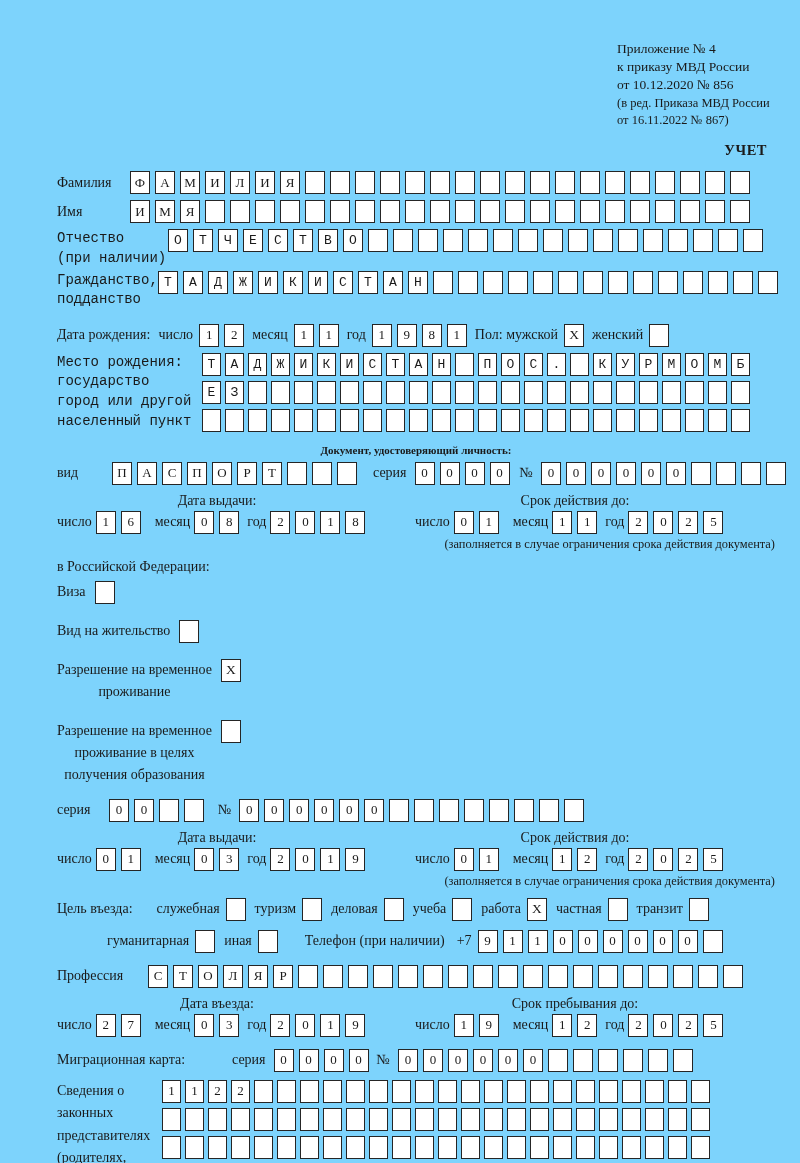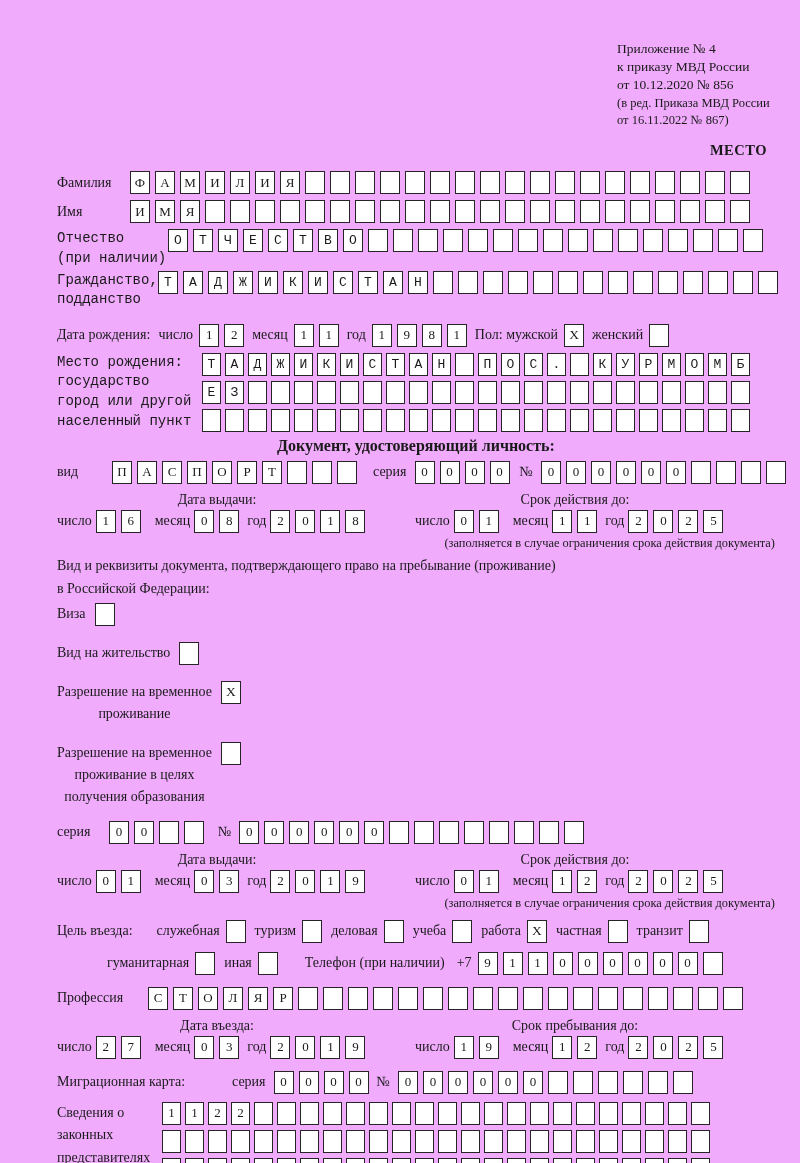--- a/index.html
+++ b/index.html
@@ -5,21 +5,21 @@
   * { box-sizing: border-box; margin: 0; padding: 0; }
   html, body { background: #ffffff; }
   body {
     width: 800px; height: 1163px;
     font-family: "Liberation Serif", "DejaVu Serif", serif;
     color: #1a1a1a;
   }
   .page {
     width: 800px; height: 1163px;
     padding: 40px 25px 10px 57px;
-    overflow: hidden; background: #f0abfc;
+    overflow: hidden; background: #7dd3fc;
   }
   
   .appendix { padding-left: 560px; font-size: 13.5px; line-height: 1.35; }
   .appendix .rev { font-size: 12.5px; }
   .forma { font-weight: bold; font-size: 14.5px; margin-top: 14px; padding-right: 8px; text-align: right; letter-spacing: .5px; }
   
   .title { text-align: center; font-weight: bold; font-size: 15.5px; line-height: 1.55; margin-top: 18px; }
   .blank-line { display: inline-block; width: 58px; border-bottom: 2px solid #1a1a1a; margin-left: 10px; vertical-align: baseline; }
   .sec { font-weight: bold; font-size: 14.2px; margin-top: 24px; }
   
@@ -73,35 +73,35 @@
   .phone-lbl { margin-left: 18px; margin-right: 12px; }
   .plus7 { margin-right: 6px; }
   
   .rep { display: flex; align-items: flex-start; margin-top: 8px; font-size: 14px; }
   .rep-label { line-height: 1.6; }
   .rep-note { font-size: 12.6px; text-align: center; margin-top: 4px; padding-left: 90px; }
   .gap-s { margin-left: 8px; margin-right: 6px; }
   .mt2 { margin-top: 2px; }
   .mt12 { margin-top: 12px; }
   .mt14 { margin-top: 14px; }
-  .doc-head { text-align: center; font-weight: bold; font-size: 16px; }
+  .doc-head { text-align: center; font-weight: bold; font-size: 11px; margin-top: 7px; }
 </style>
 </head>
 <body>
 
 <div class="page">
 
   <div class="appendix">
     <div>Приложение № 4</div>
     <div>к приказу МВД России</div>
     <div>от 10.12.2020 № 856</div>
     <div class="rev">(в ред. Приказа МВД России</div>
     <div class="rev">от 16.11.2022 № 867)</div>
   </div>
-  <div class="forma">МЕСТО</div>
+  <div class="forma">УЧЕТ</div>
 
 
 
   <div class="row mt12">
     <div class="lbl w73">Фамилия</div>
     <div class="cells">
         <span class="cell">Ф</span>
         <span class="cell">А</span>
         <span class="cell">М</span>
         <span class="cell">И</span>
@@ -414,21 +414,20 @@
             <span class="cell">2</span>
             <span class="cell">0</span>
             <span class="cell">2</span>
             <span class="cell">5</span>
           </span>
       </div>
     </div>
   </div>
   <div class="dp-note">(заполняется в случае ограничения срока действия документа)</div>
 
-  <div class="intro">Вид и реквизиты документа, подтверждающего право на пребывание (проживание)</div>
   <div class="intro">в Российской Федерации:</div>
 
   <div class="opts">
     <div class="opt">
       <span class="opt-text">Виза</span>
       <span class="cb"></span>
     </div>
     <div class="opt">
       <span class="opt-text">Вид на жительство</span>
       <span class="cb"></span>

